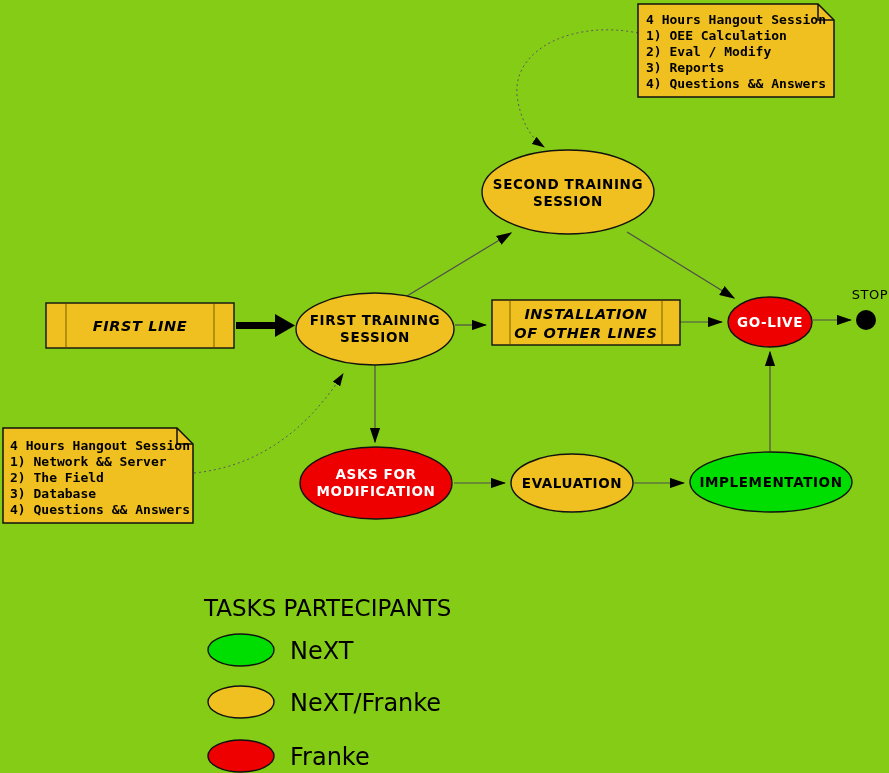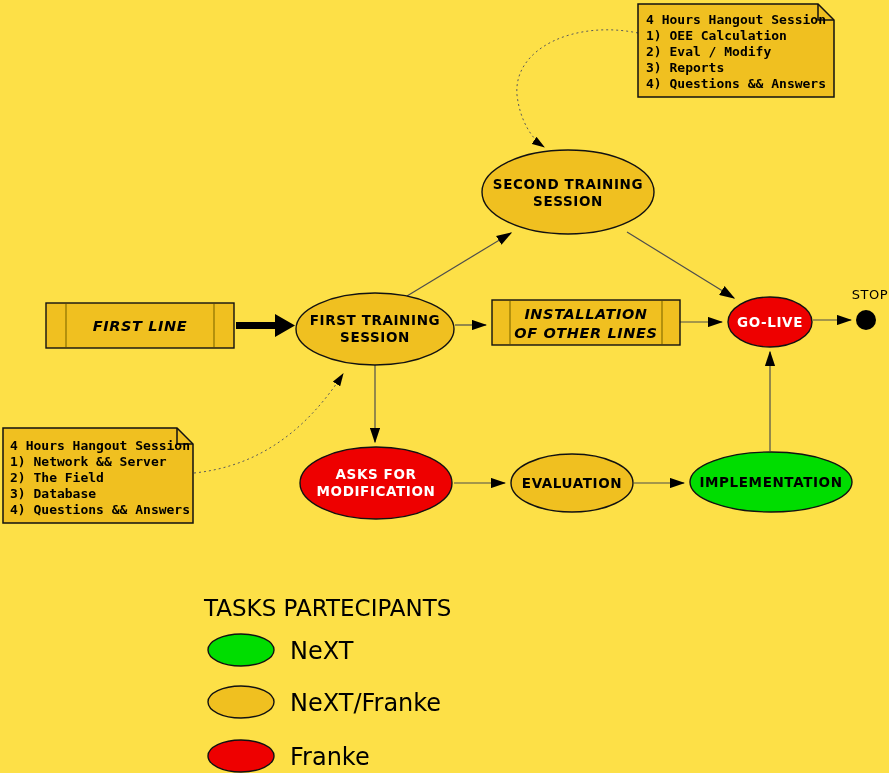--- a/index.html
+++ b/index.html
@@ -1,16 +1,16 @@
 <!DOCTYPE html>
 <html><head>
 <meta charset="utf-8">
 <style>
   html,body{margin:0;padding:0;background:#fff;}
-  #canvas{position:relative;width:889px;height:773px;background:#fde047;overflow:hidden;}
+  #canvas{position:relative;width:889px;height:773px;background:#84cc16;overflow:hidden;}
   svg{display:block;}
   text{fill:#000;}
   .lbl-node{font-family:"DejaVu Sans","Liberation Sans",sans-serif;font-weight:bold;
             font-size:13.5px;letter-spacing:.6px;text-anchor:middle;}
   .white{fill:#fff;}
   .lbl-proc{font-family:"DejaVu Sans","Liberation Sans",sans-serif;font-weight:bold;
             font-style:italic;font-size:14.5px;letter-spacing:.6px;text-anchor:middle;}
   .lbl-note{font-family:"DejaVu Sans Mono","Liberation Mono",monospace;font-weight:bold;
             font-size:13px;}
   .lbl-stop{font-family:"DejaVu Sans","Liberation Sans",sans-serif;font-size:13px;

